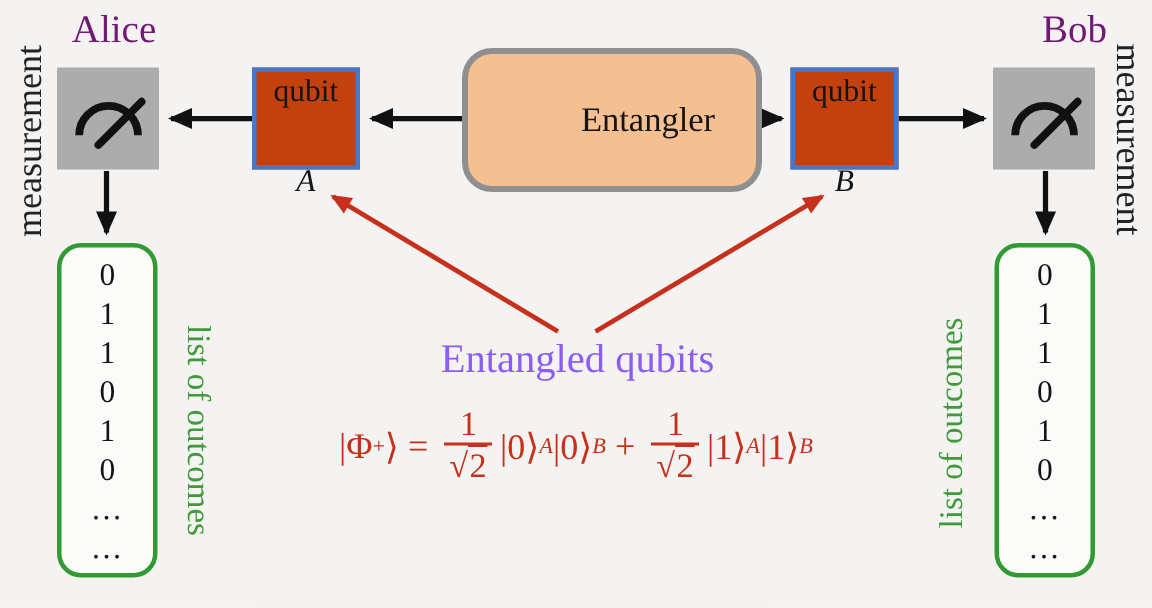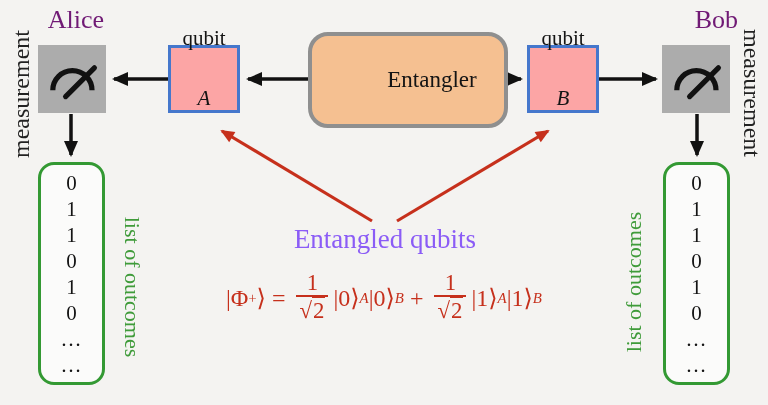--- a/index.html
+++ b/index.html
@@ -14,23 +14,23 @@
   .abs{position:absolute;}
   svg.wires{position:absolute;left:0;top:0;z-index:1;}
   .node{z-index:2;}
 
   .person-label{font-size:26px;color:#701a75;text-align:center;z-index:2;}
   .meas-box{
     width:68px;height:68px;background:#acacac;
     display:flex;align-items:center;justify-content:center;z-index:2;
   }
   .qubit-box{
-    width:66px;height:62px;background:#fca5a5;
+    width:66px;height:62px;background:#c2410c;
     border:3px solid #4577cc;
-    display:flex;flex-direction:column;align-items:center;justify-content:flex-end;
+    display:flex;flex-direction:column;align-items:center;justify-content:space-between;
     font-size:21px;line-height:1.15;z-index:2;gap:36px;
   }
   .qubit-box .sub-line{font-style:italic;}
   .entangler-box{
     width:144px;height:88px;background:#f5c091;
     border:4px solid #8f8f8f;border-radius:20px;
     display:flex;flex-direction:column;align-items:center;justify-content:center;
     font-size:23px;line-height:1.25;z-index:2;padding-left:48px;
   }
   .list-box{

